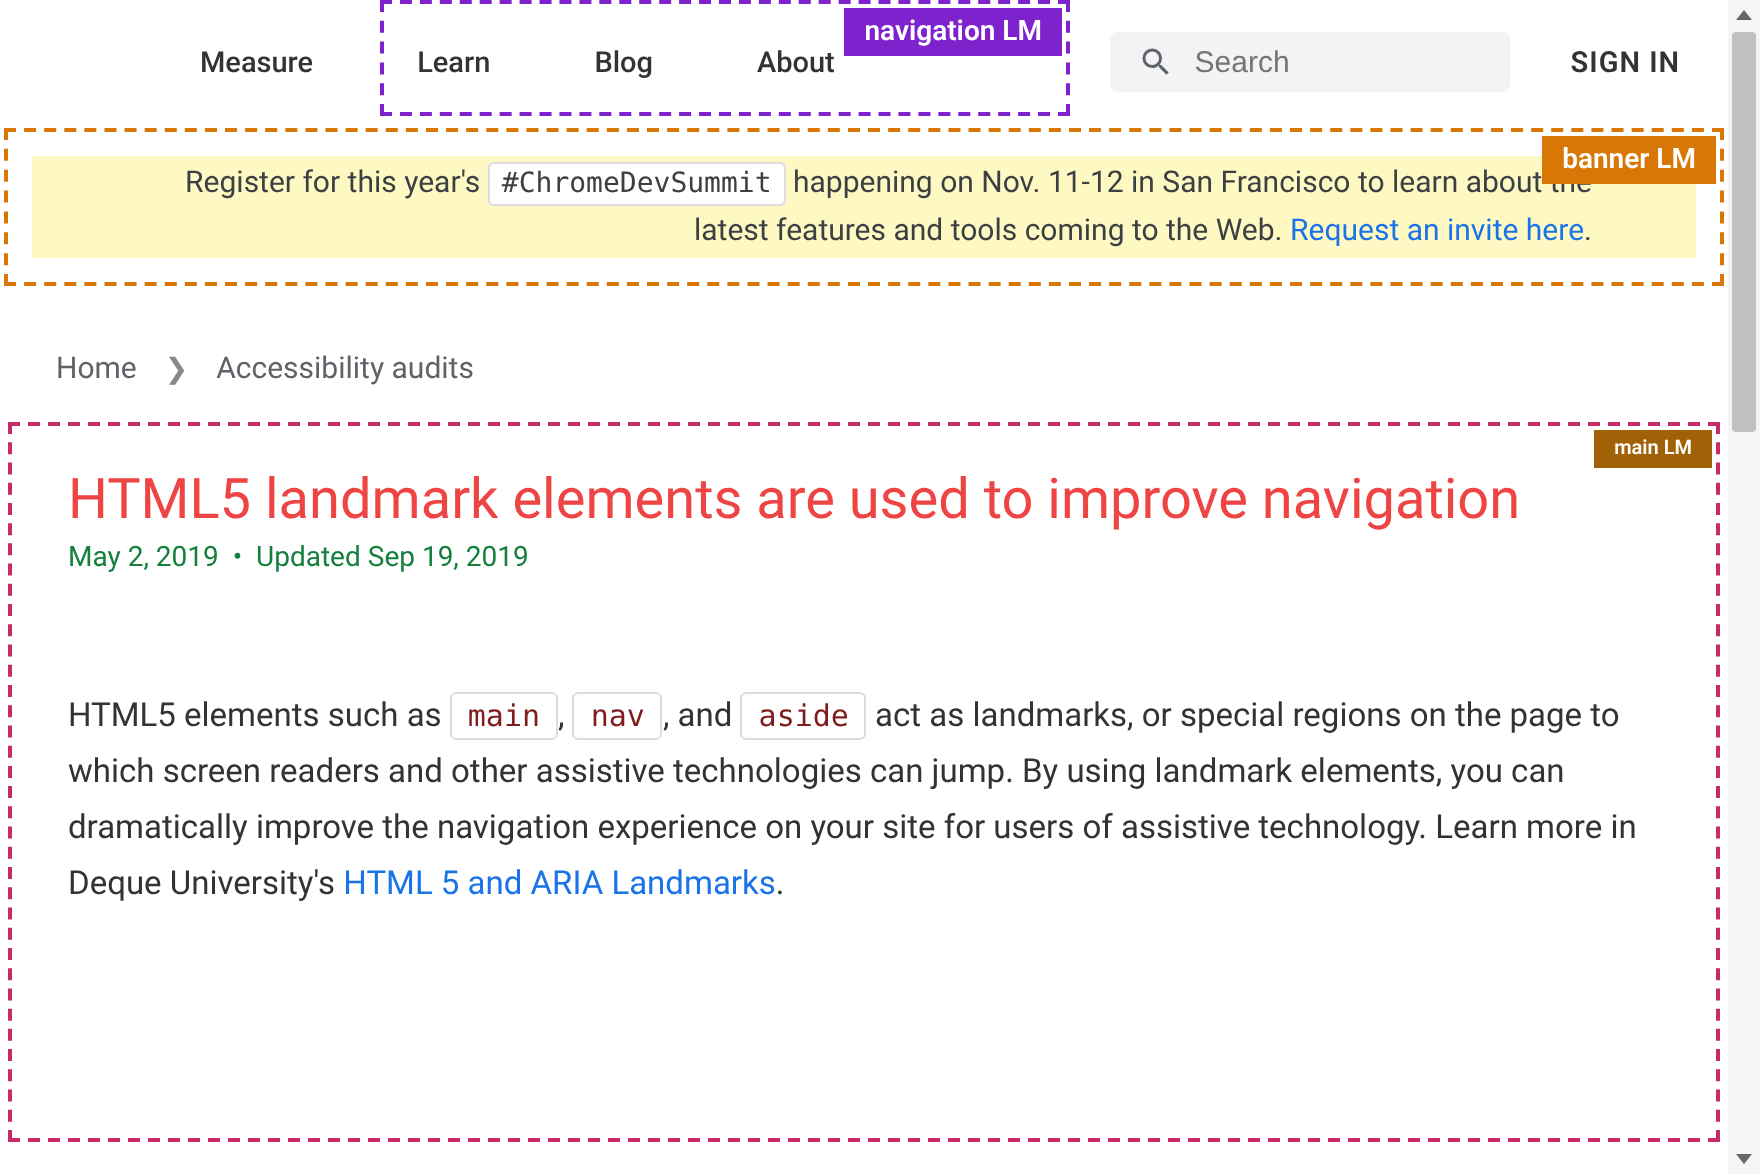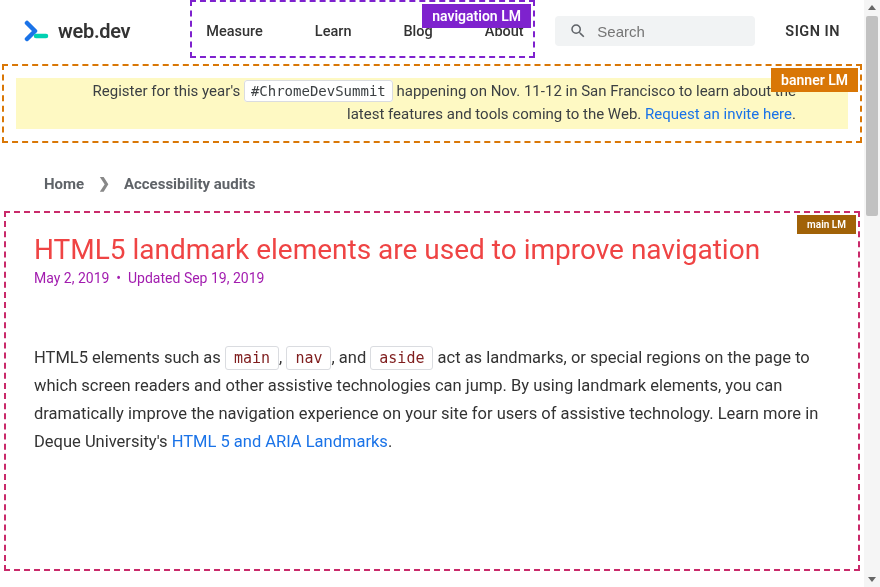--- a/index.html
+++ b/index.html
@@ -157,26 +157,25 @@
   border: 1px solid #dadce0;
   border-radius: 3px;
   padding: 2px 6px;
   font-family: ui-monospace, Menlo, Consolas, monospace;
   font-size: 14px;
 }
 .banner-inner a { color: #1a73e8; text-decoration: none; }
 
 .breadcrumb {
   display: flex;
-  align-items: flex-start;
+  align-items: flex-end;
   gap: 14px;
-  padding: 32px 44px 8px;
+  padding: 32px 28px 8px;
   font-size: 15px;
   color: #5f6368;
-  font-weight: bold;
 }
 .breadcrumb .chevron { color: #888; font-size: 14px; }
 
 .main-overlay {
   position: relative;
   border: 2.5px dashed #c92a6a;
   margin: 10px 4px 0 4px;
   height: 360px;
   overflow: hidden;
 }
@@ -196,21 +195,21 @@
 }
 .article h1 {
   font-size: 28px;
   font-weight: 400;
   line-height: 1.2;
   color: #ef4444;
   margin-bottom: 4px;
 }
 .article .dates {
   font-size: 14px;
-  color: #a21caf;
+  color: #15803d;
   margin-bottom: 58px;
 }
 .article p {
   font-size: 16.5px;
   line-height: 1.7;
   color: #333;
 }
 .article code {
   font-family: ui-monospace, Menlo, Consolas, monospace;
   background: #fff;
@@ -221,29 +220,20 @@
   color: #7f1d1d;
 }
 .article a { color: #1a73e8; text-decoration: none; }
 </style>
 </head>
 <body>
 
 <div class="content-area">
 
 <div class="header">
-  <div class="logo">
-    <span class="logo-icon">
-      <svg viewBox="0 0 28 28">
-        <path d="M3 8 L11 16 L3 24" stroke="#1a73e8" stroke-width="4.5" fill="none" stroke-linecap="round" stroke-linejoin="round"></path>
-        <path d="M12 21 L22 21" stroke="#00d1b2" stroke-width="4.5" stroke-linecap="round"></path>
-      </svg>
-    </span>
-    <span class="logo-text">web.dev</span>
-  </div>
 
   <div class="nav">
     <div class="nav-item">Measure</div>
     <div class="nav-item">Learn</div>
     <div class="nav-item">Blog</div>
     <div class="nav-item">About</div>
   </div>
 
   <div class="nav-overlay">
     <div class="nav-overlay-label">navigation LM</div>

